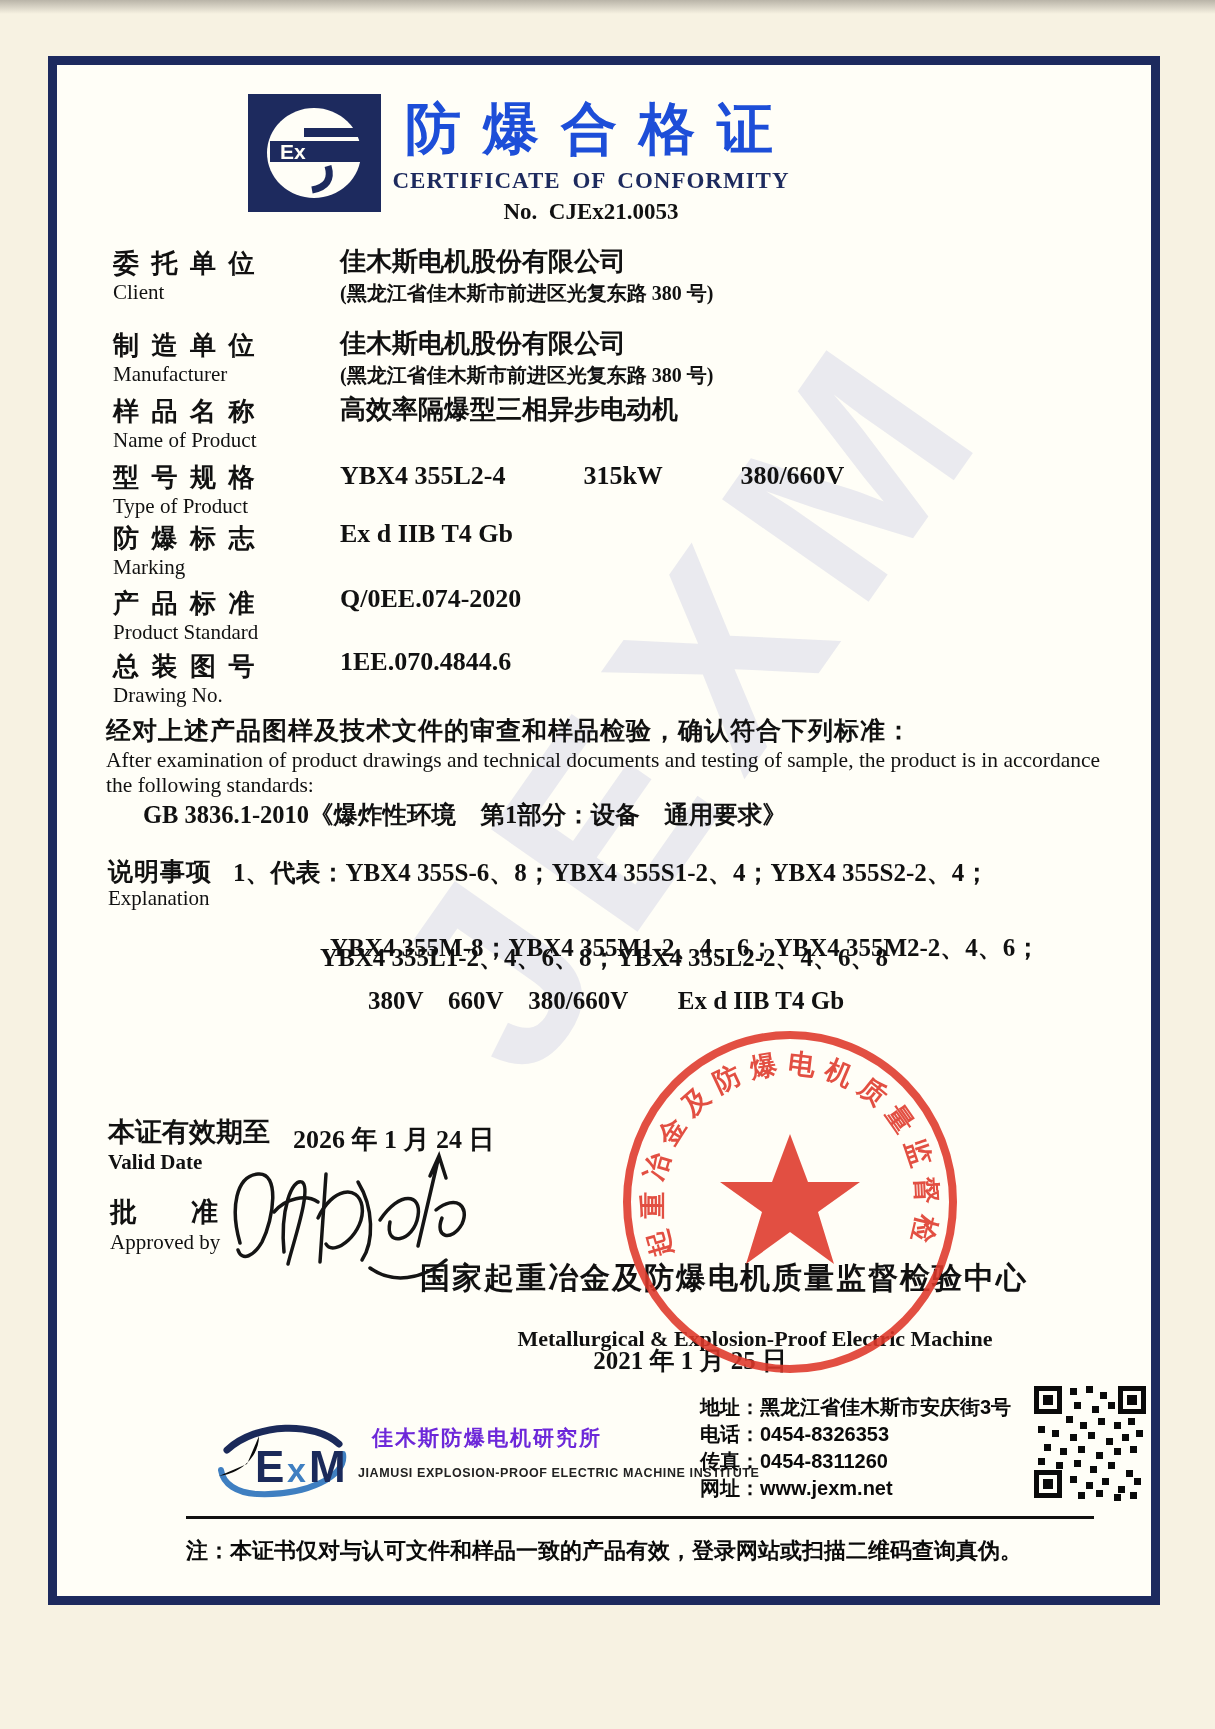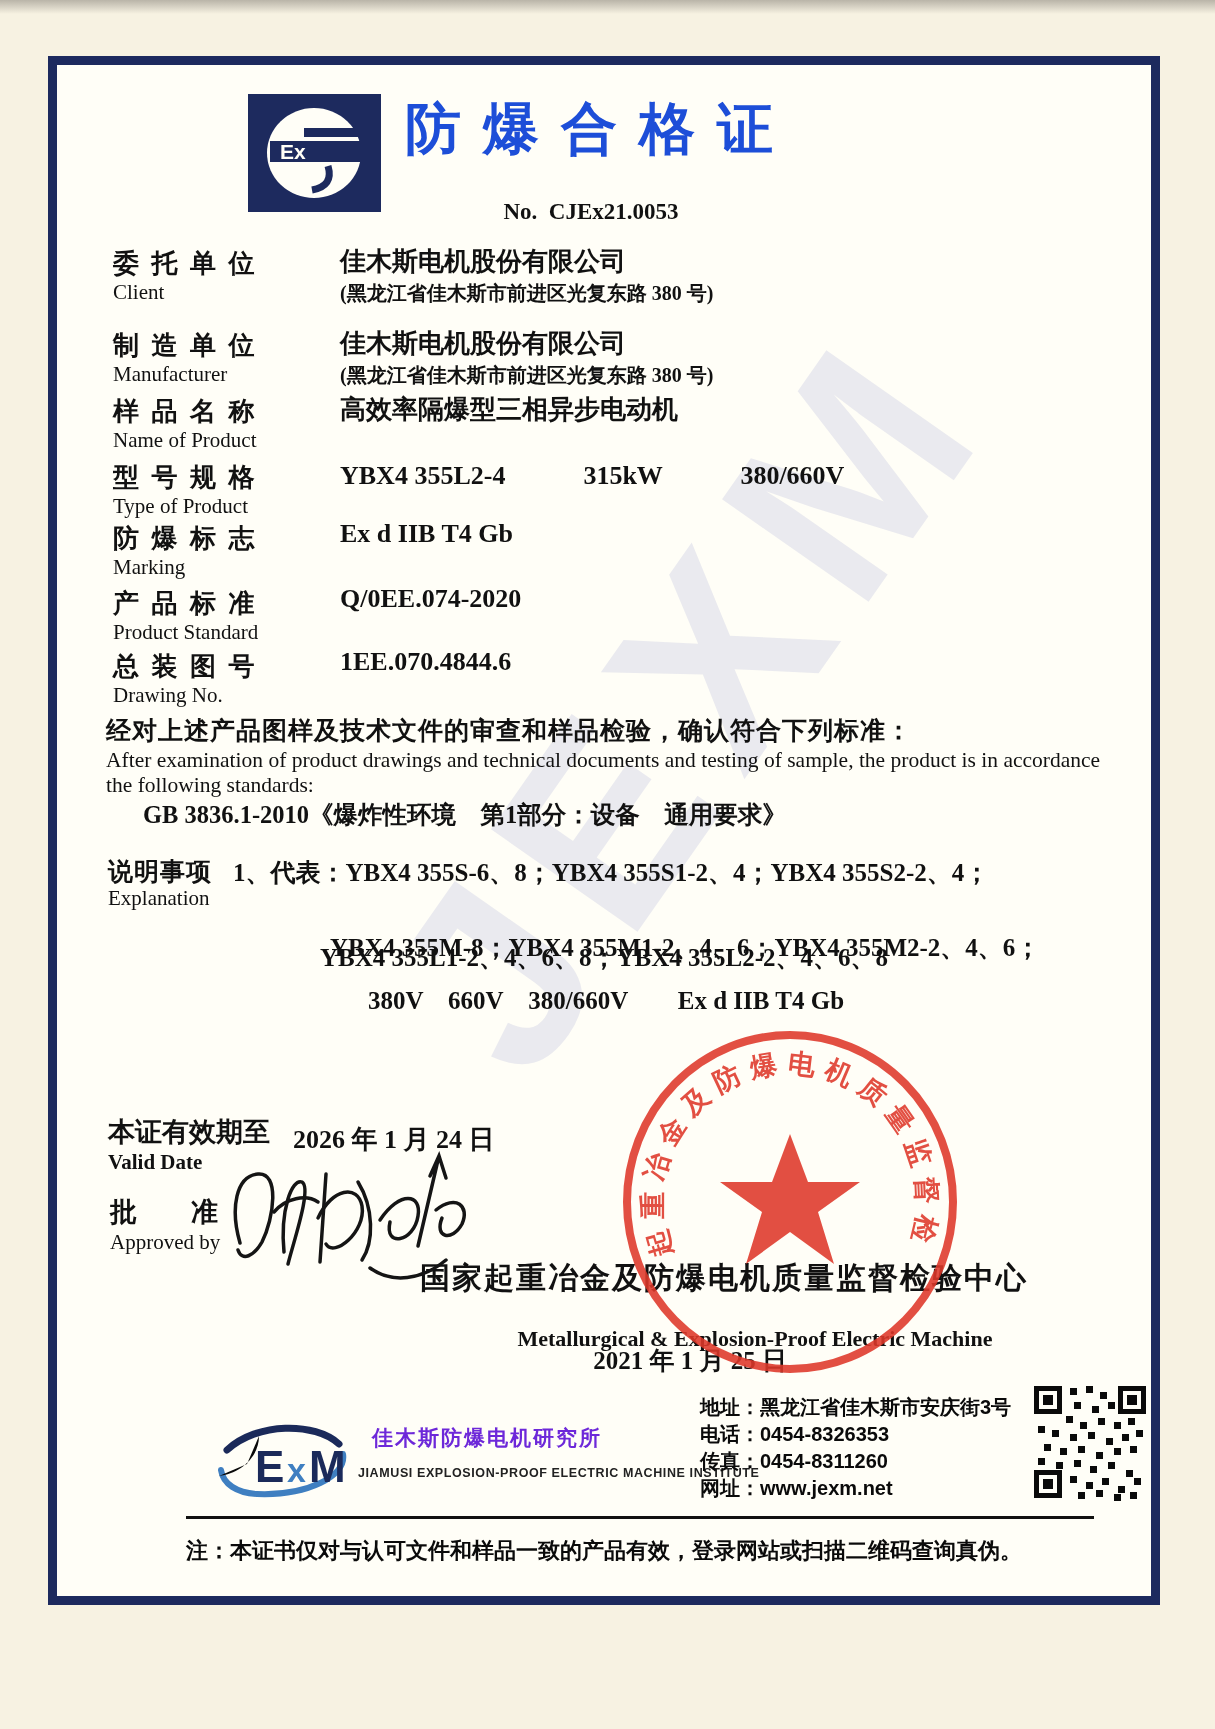--- a/index.html
+++ b/index.html
@@ -78,20 +78,21 @@
       <rect x="0" y="0" width="133" height="118" fill="#1d2a5e"></rect>
       <ellipse cx="66" cy="59" rx="47" ry="45" fill="#fffef7"></ellipse>
       <rect x="56" y="34" width="77" height="9" fill="#1d2a5e"></rect>
       <rect x="22" y="47" width="111" height="21" fill="#1d2a5e"></rect>
       <path d="M 80,72 q 6,20 -16,24" stroke="#1d2a5e" stroke-width="7" fill="none"></path>
       <text x="32" y="65" font-family="Liberation Sans, sans-serif" font-size="21" font-weight="bold" fill="#fffef7">Ex</text>
     </svg>
   </div>
 
   <div class="abs title-cn">防 爆 合 格 证</div>
+  <div class="abs title-en">CERTIFICATE OF CONFORMITY</div>
   <div class="abs cert-no">No.  CJEx21.0053</div>
 
   <div class="frow">
     <div class="lcn" style="top:246px">委 托 单 位</div>
     <div class="len" style="top:280px">Client</div>
     <div class="vmain" style="top:244px">佳木斯电机股份有限公司</div>
     <div class="vnote" style="top:280px">(黑龙江省佳木斯市前进区光复东路 380 号)</div>
   </div>
   <div class="frow">
     <div class="lcn" style="top:328px">制 造 单 位</div>

